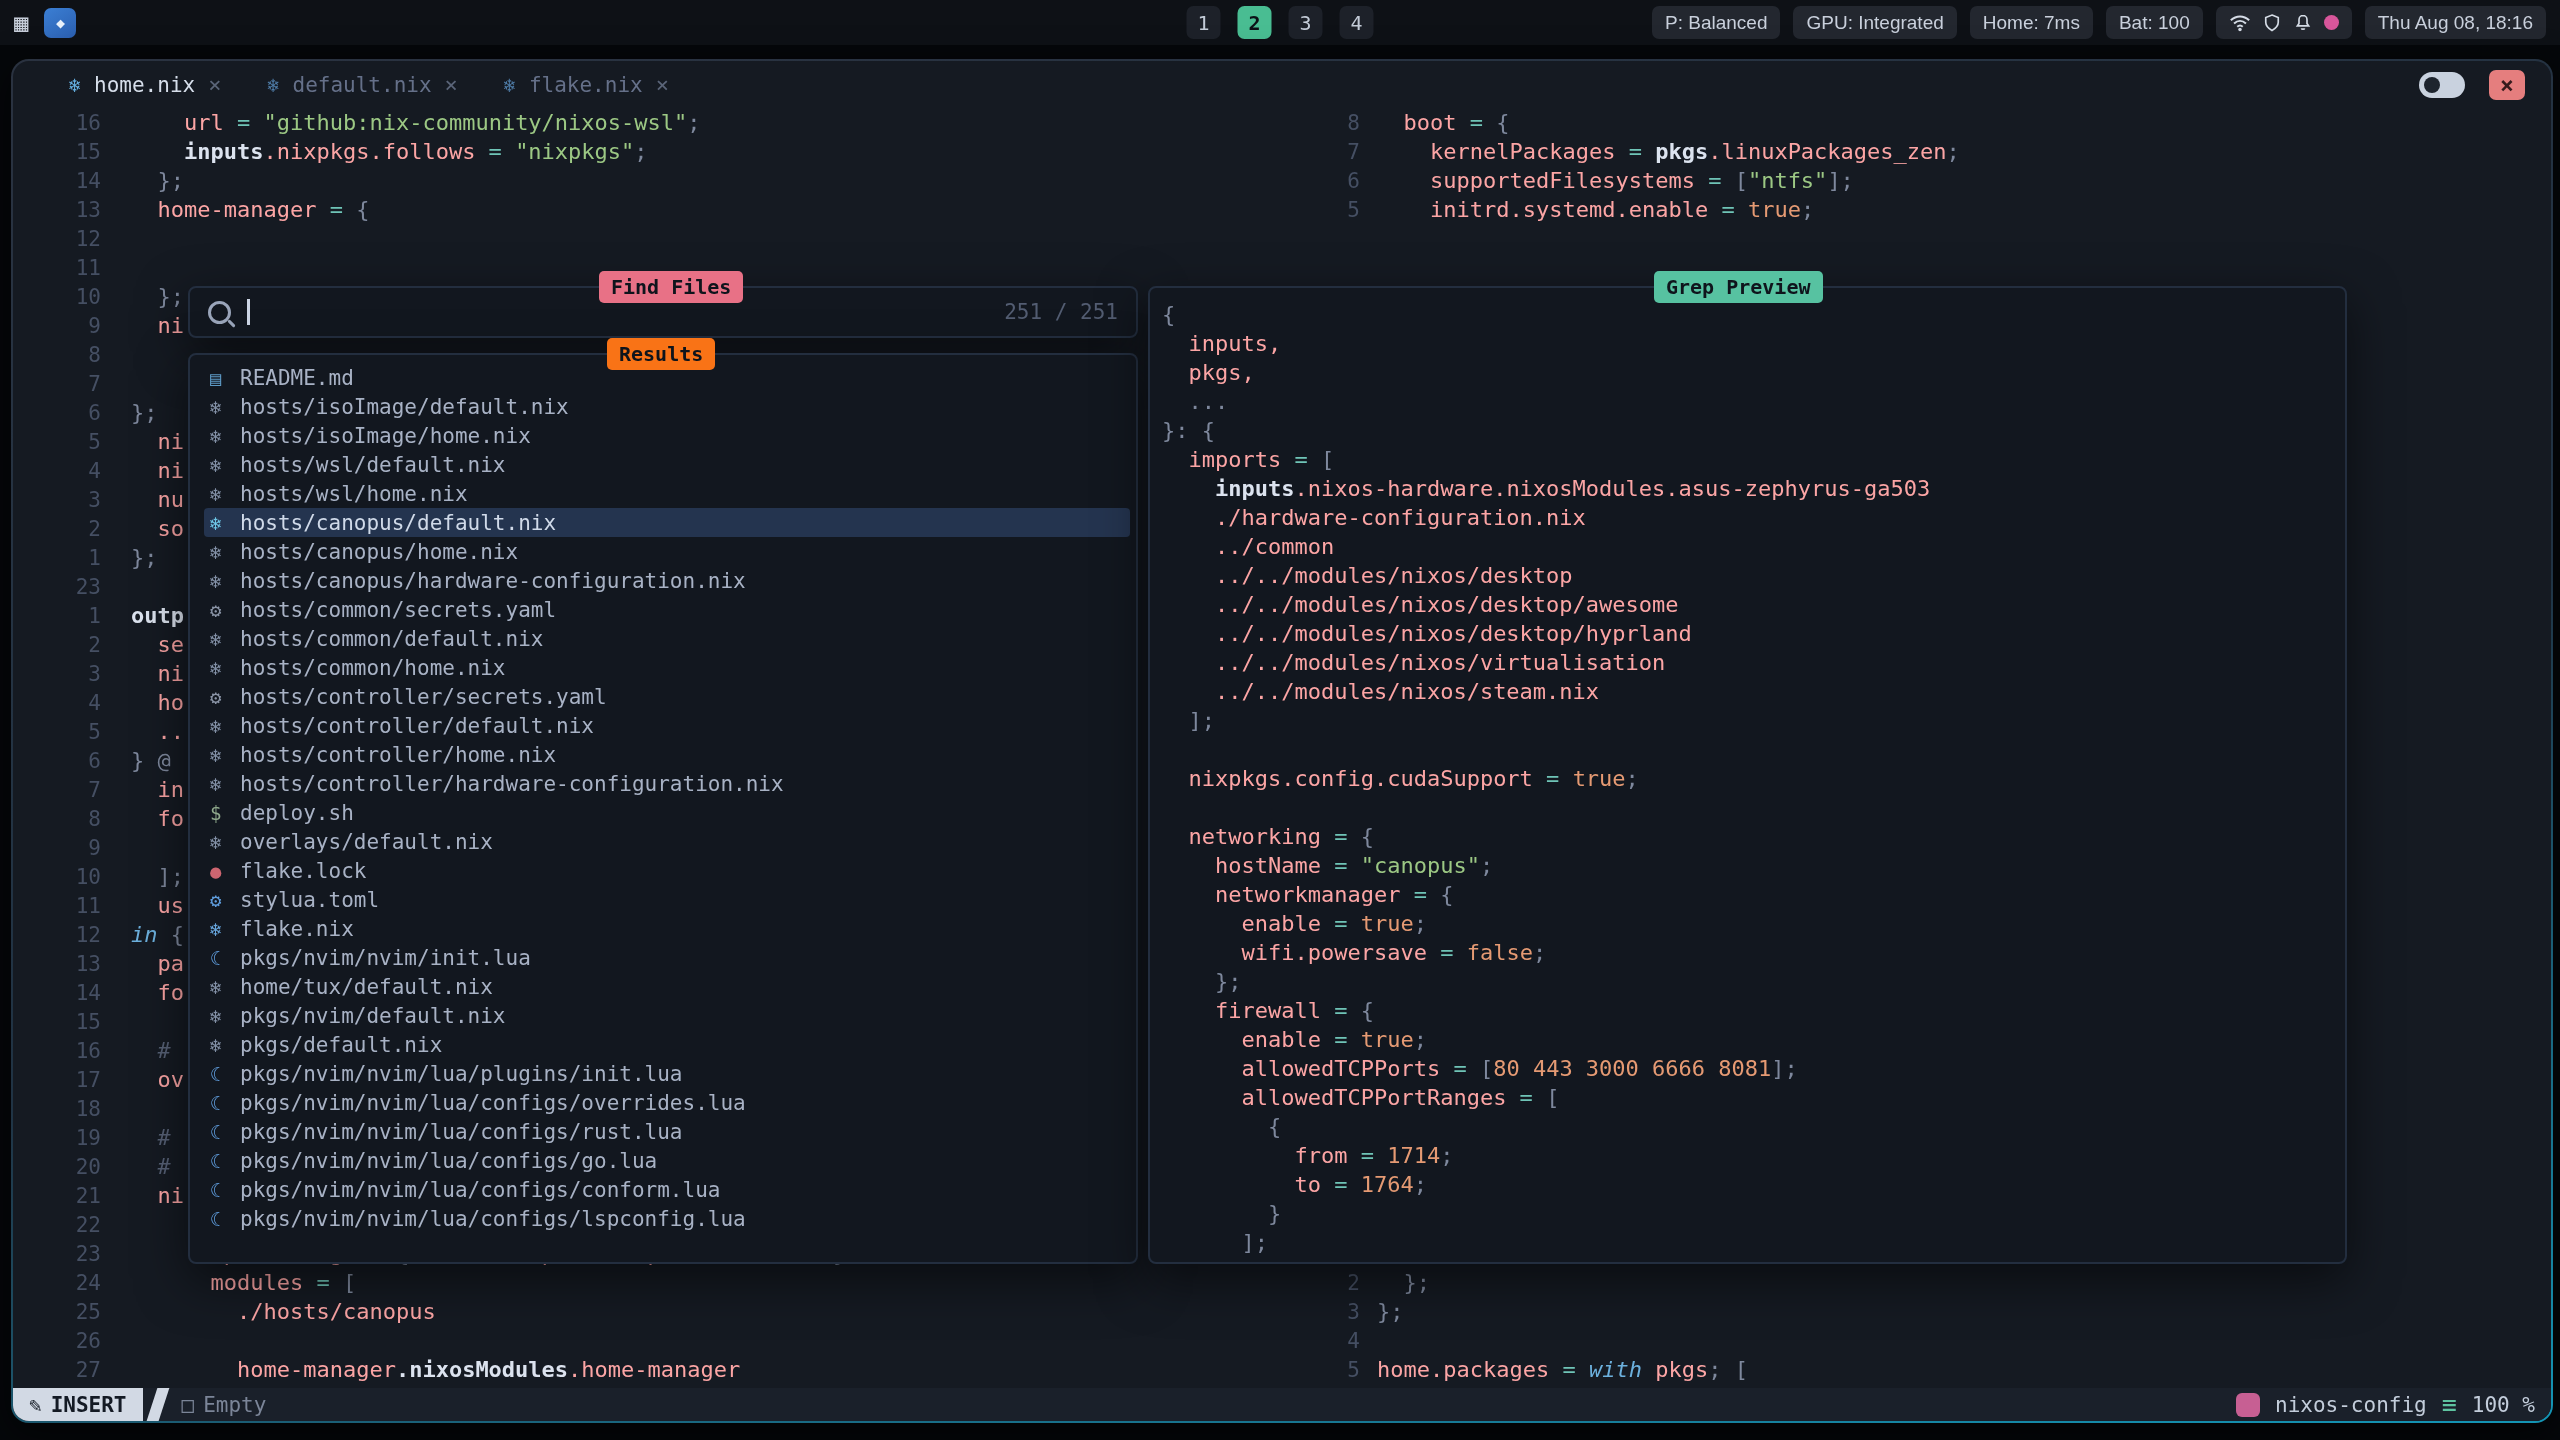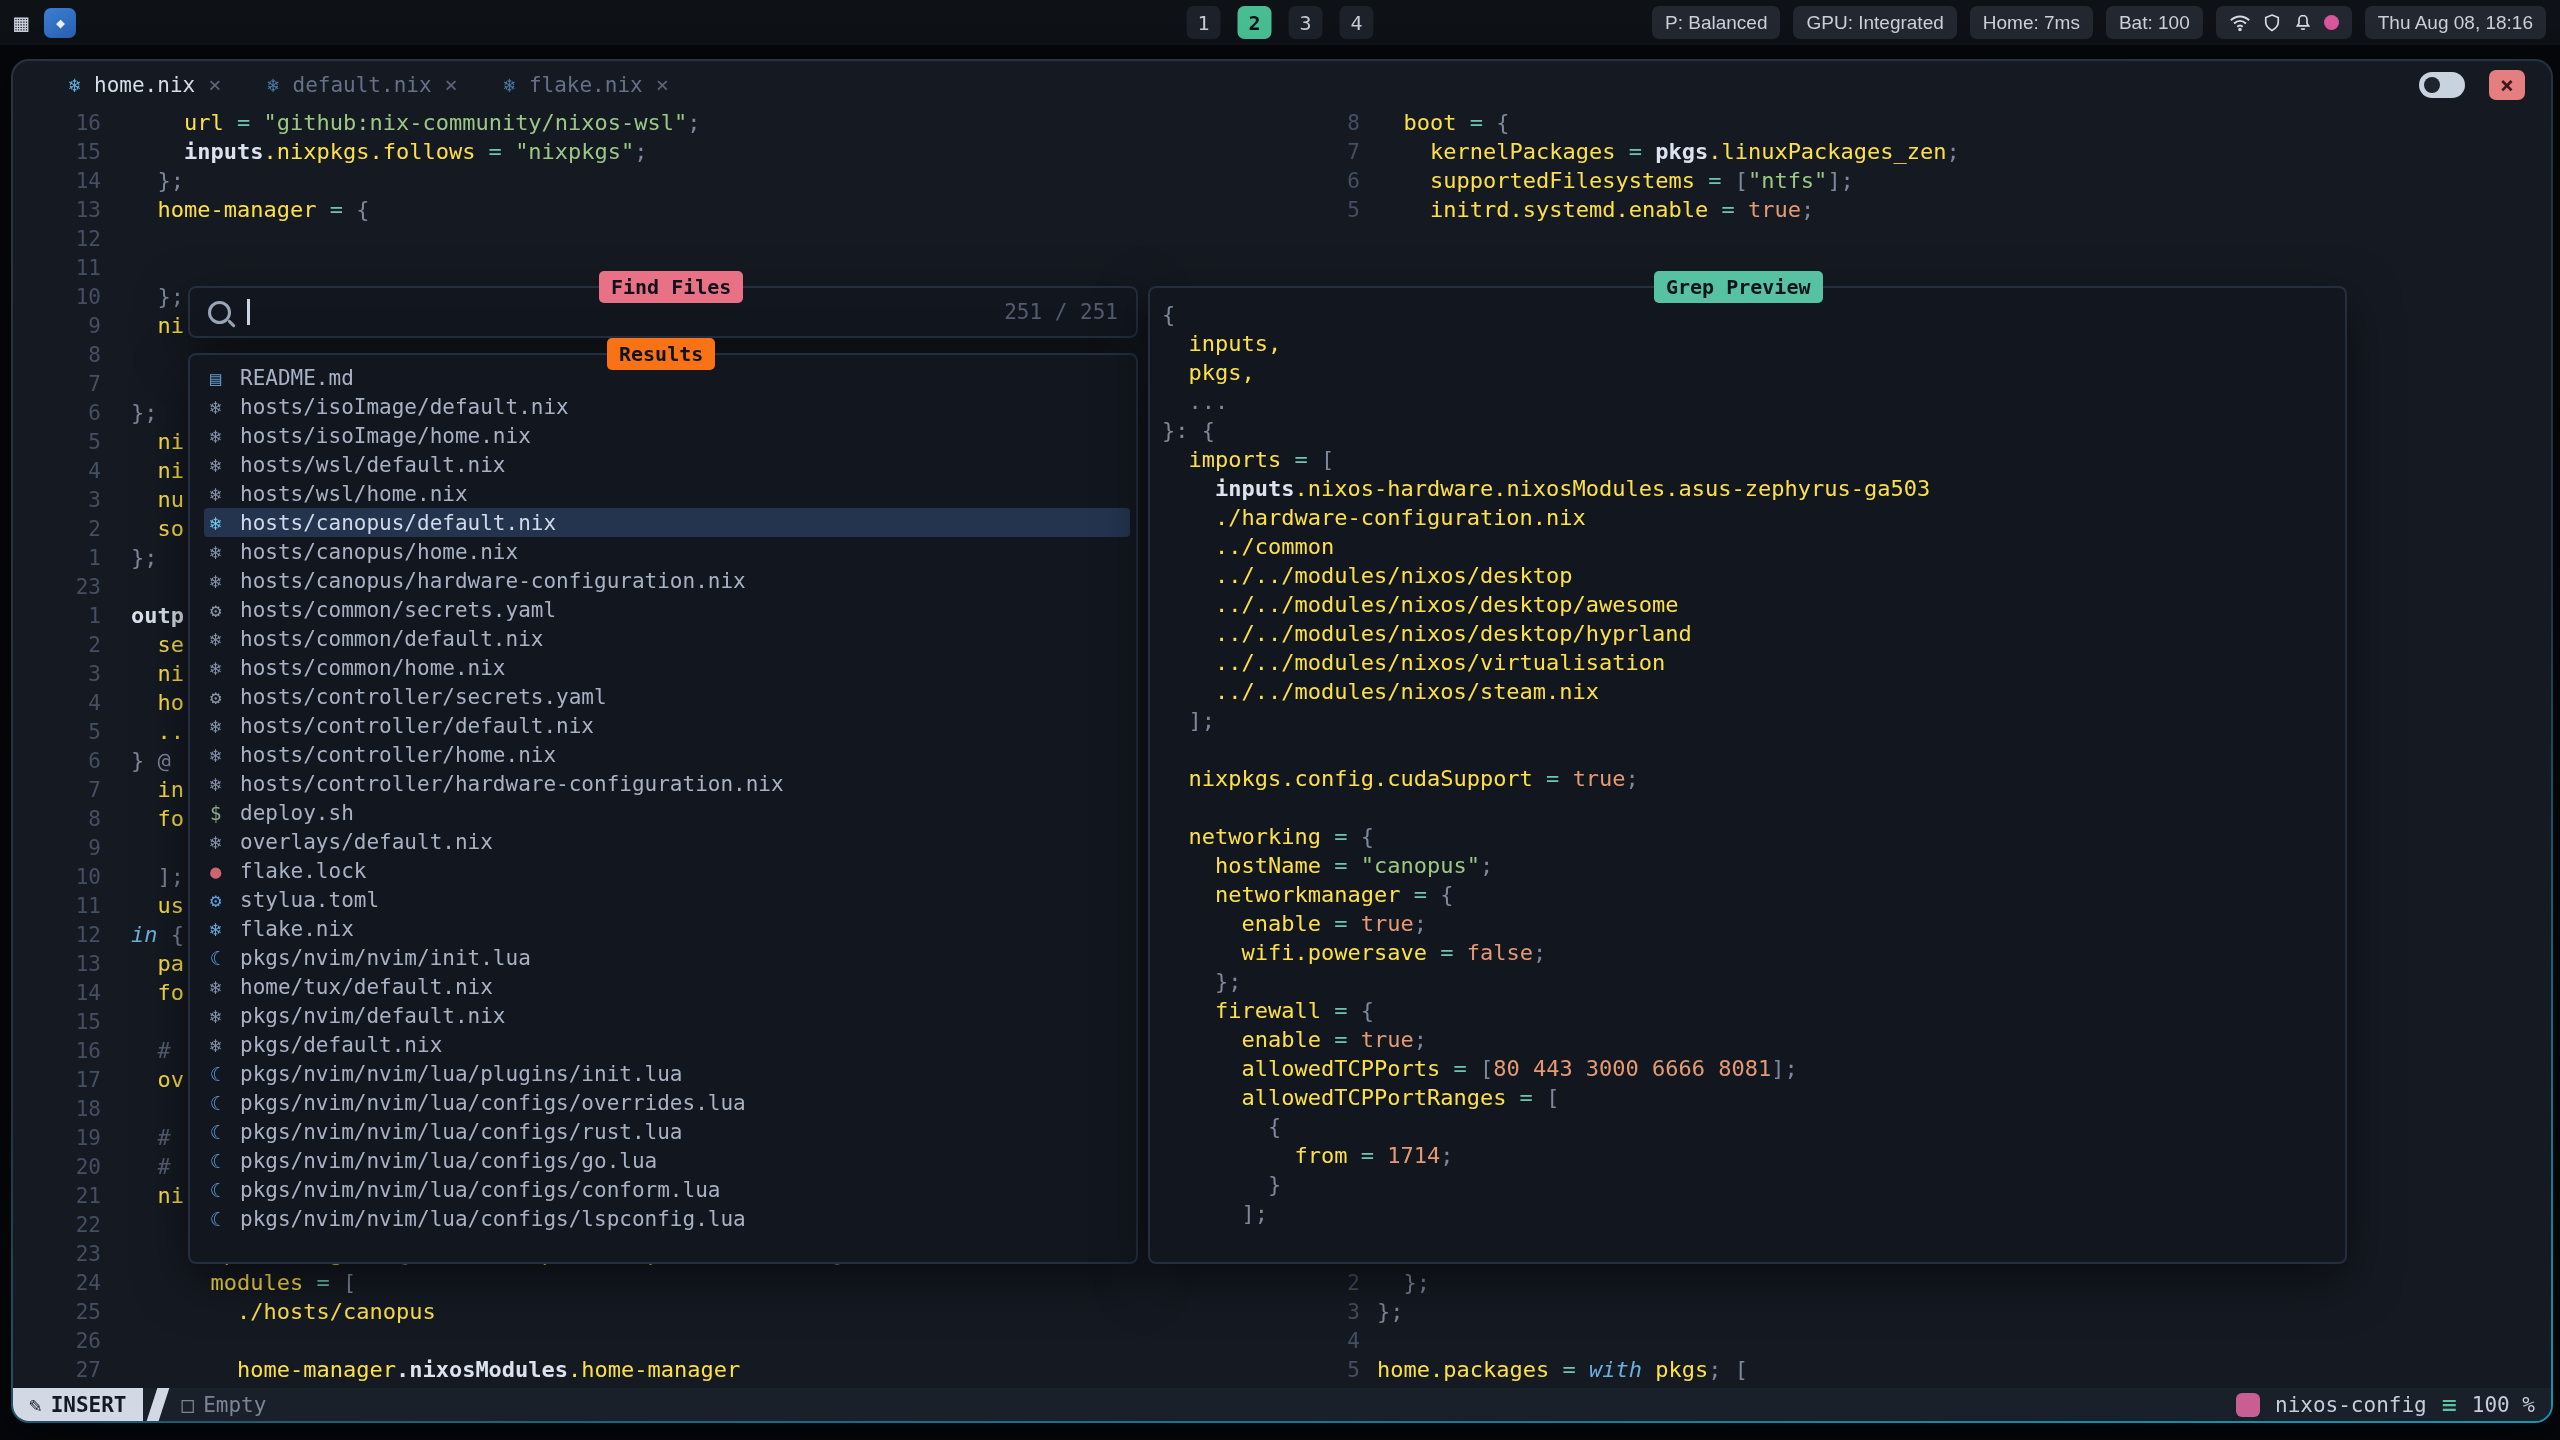--- a/index.html
+++ b/index.html
@@ -47,21 +47,21 @@
   .pane{position:absolute;}
   #pane-left{left:0;top:0;width:1290px;}
   #pane-right-top{left:1297px;top:0;right:0;}
   #pane-right-bottom{left:1297px;top:1131px;right:0;}
   .crow{height:29px;display:flex;align-items:center;font-size:22px;white-space:pre;}
   #pane-left .gut{width:88px;text-align:right;color:#454f63;flex:none;font-size:21px;}
   #pane-left .ctext{margin-left:30px;}
   #pane-right-top .gut,#pane-right-bottom .gut{width:50px;text-align:right;color:#454f63;flex:none;font-size:21px;}
   #pane-right-top .ctext,#pane-right-bottom .ctext{margin-left:17px;}
   .gut.cur{color:#d2dbea;}
-  .tk-v{color:#fde047}.tk-f{color:#dce3ef;font-weight:bold}.tk-s{color:#9cc884}
+  .tk-v{color:#fca5a5}.tk-f{color:#dce3ef;font-weight:bold}.tk-s{color:#9cc884}
   .tk-n,.tk-b{color:#e59a73}.tk-o{color:#6fc4b7}.tk-p{color:#7e889d}
   .tk-k{color:#6cb0dd;font-style:italic}.tk-d{color:#566075;font-style:italic}
   
   .box{position:absolute;background:#12171f;border:2px solid #232e3f;border-radius:8px;
     box-shadow:0 16px 50px rgba(0,0,0,.55);z-index:4;}
   #prompt-box{left:175px;top:178px;width:950px;height:52px;display:flex;align-items:center;padding:0 18px;box-sizing:border-box;}
   #results-box{left:175px;top:245px;width:950px;height:911px;box-sizing:border-box;padding:8px 6px 0 14px;overflow:hidden;}
   #preview-box{left:1135px;top:178px;width:1199px;height:978px;box-sizing:border-box;padding:12px 0 0 12px;overflow:hidden;}
   .badge{position:absolute;height:32px;border-radius:5px;font-size:20px;font-weight:bold;color:#0f141c;
     display:flex;align-items:center;padding:0 12px;z-index:5;text-align:right;}
@@ -280,20 +280,21 @@
           <div class="crow"><span class="ctext"><span class="tk-v">    networkmanager</span><span class="tk-o"> = </span><span class="tk-p">{</span></span></div>
           <div class="crow"><span class="ctext"><span class="tk-v">      enable</span><span class="tk-o"> = </span><span class="tk-b">true</span><span class="tk-p">;</span></span></div>
           <div class="crow"><span class="ctext"><span class="tk-v">      wifi.powersave</span><span class="tk-o"> = </span><span class="tk-b">false</span><span class="tk-p">;</span></span></div>
           <div class="crow"><span class="ctext"><span class="tk-p">    };</span></span></div>
           <div class="crow"><span class="ctext"><span class="tk-v">    firewall</span><span class="tk-o"> = </span><span class="tk-p">{</span></span></div>
           <div class="crow"><span class="ctext"><span class="tk-v">      enable</span><span class="tk-o"> = </span><span class="tk-b">true</span><span class="tk-p">;</span></span></div>
           <div class="crow"><span class="ctext"><span class="tk-v">      allowedTCPPorts</span><span class="tk-o"> = </span><span class="tk-p">[</span><span class="tk-n">80 443 3000 6666 8081</span><span class="tk-p">];</span></span></div>
           <div class="crow"><span class="ctext"><span class="tk-v">      allowedTCPPortRanges</span><span class="tk-o"> = </span><span class="tk-p">[</span></span></div>
           <div class="crow"><span class="ctext"><span class="tk-p">        {</span></span></div>
           <div class="crow"><span class="ctext"><span class="tk-v">          from</span><span class="tk-o"> = </span><span class="tk-n">1714</span><span class="tk-p">;</span></span></div>
+          <div class="crow"><span class="ctext"><span class="tk-v">          to</span><span class="tk-o"> = </span><span class="tk-n">1764</span><span class="tk-p">;</span></span></div>
           <div class="crow"><span class="ctext"><span class="tk-p">        }</span></span></div>
           <div class="crow"><span class="ctext"><span class="tk-p">      ];</span></span></div>
         </div>
   </div>
 
   <div class="statusline">
     <span class="mode-seg" style="background: rgb(210, 217, 228);">
       <span>✎</span>
       <span>INSERT</span>
     </span>

